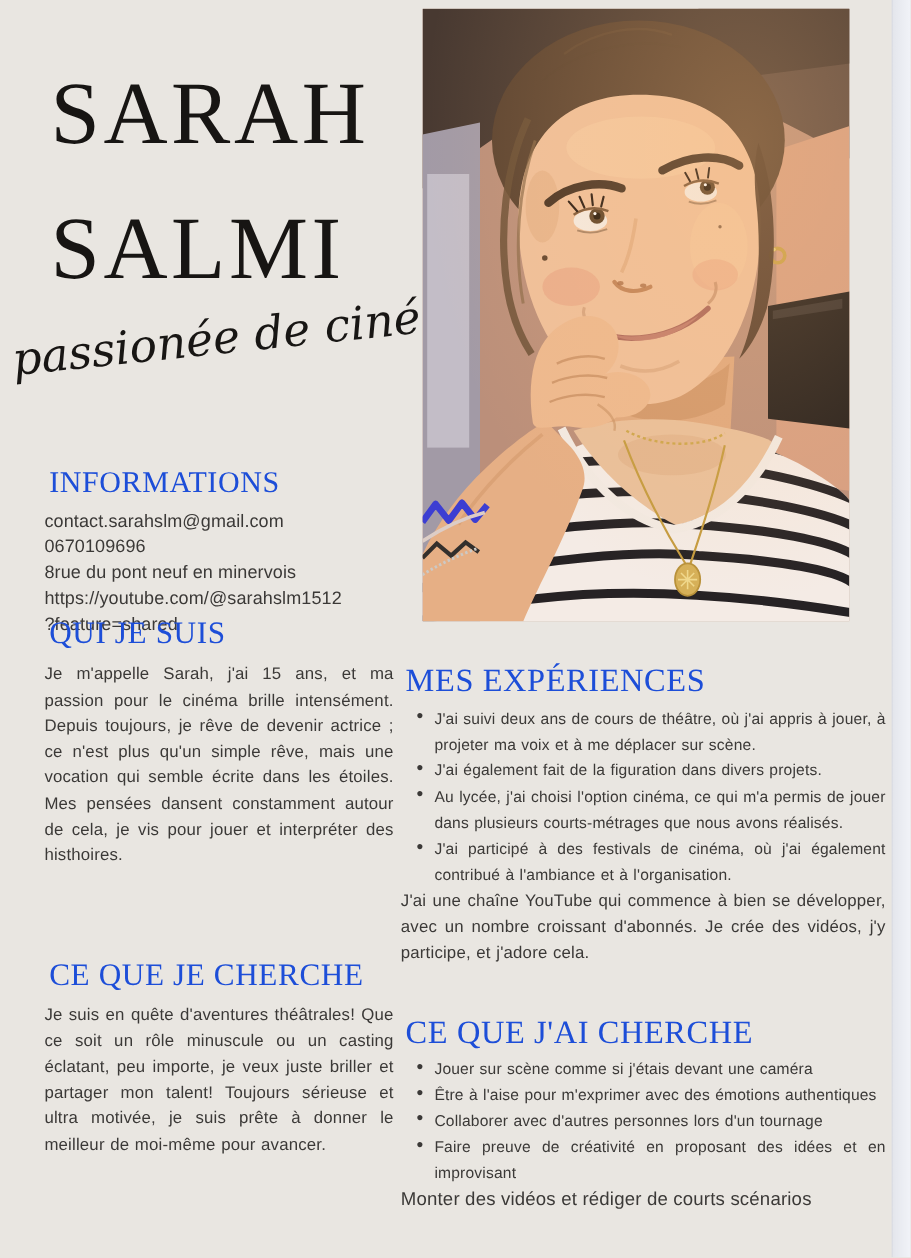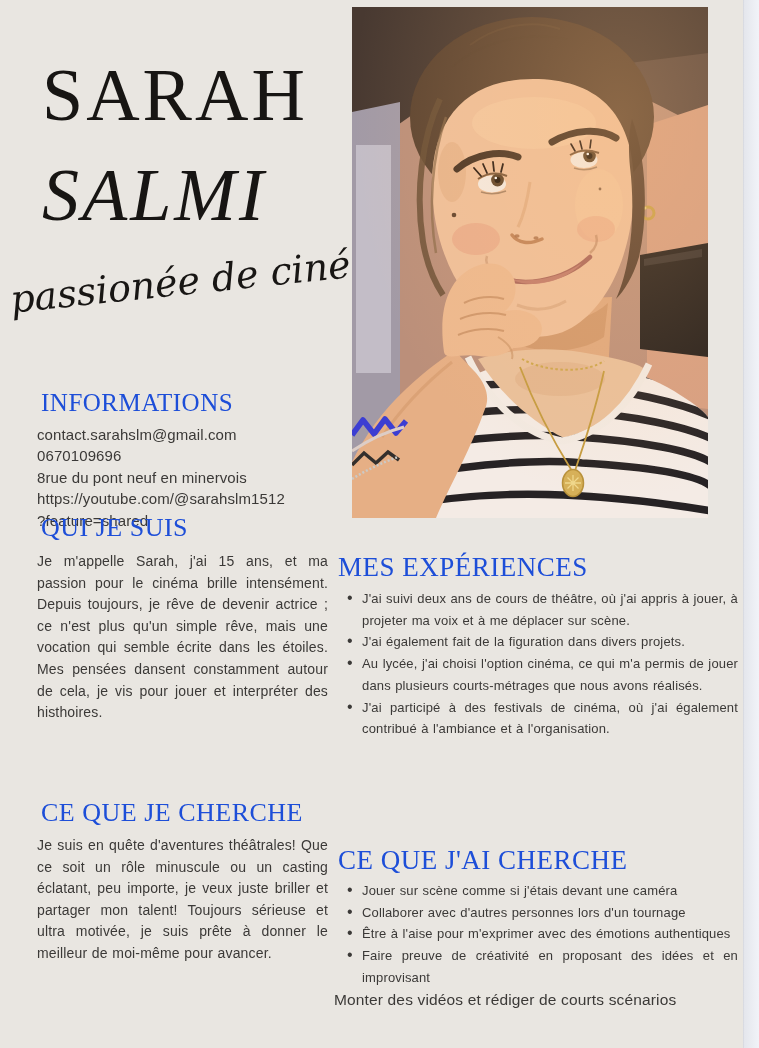--- a/index.html
+++ b/index.html
@@ -4,21 +4,21 @@
 <style>
   html,body{margin:0;padding:0;}
   body{background:#e9e6e1;font-family:"Liberation Sans", sans-serif;}
   .page{position:relative;width:759px;height:1048px;background:#e9e6e1;overflow:hidden;}
   .edge-strip{position:absolute;top:0;right:0;width:15px;height:100%;
     background:linear-gradient(to right,#e4e6ec,#f1f3f8);border-left:1px solid rgba(110,112,125,.18);}
   
   .name-block{position:absolute;left:42px;top:58px;color:#171513;}
   .name-line{font-family:"Liberation Serif", serif;font-weight:400;font-size:74px;line-height:1;
     letter-spacing:3px;white-space:nowrap;}
-  .name-line.l2{margin-top:26px;font-style:italic;}
+  .name-line.l2{margin-top:39px;}
   .tagline{position:absolute;left:8px;top:278px;width:380px;transform:rotate(-6deg);transform-origin:left top;
     font-family:"DejaVu Serif", serif;font-style:italic;font-weight:400;font-size:38px;color:#181614;
     letter-spacing:0px;white-space:nowrap;}
   
   .photo{position:absolute;left:352px;top:7px;width:356px;height:511px;overflow:hidden;}
   
   .section{position:absolute;}
   .section h2{font-family:"Liberation Serif", serif;font-weight:400;margin:4px;color:#1d4ed8;
     font-size:26px;line-height:28px;letter-spacing:.5px;}
   .body-text{font-size:14px;line-height:21.6px;color:#3b3937;text-align:justify;
@@ -185,26 +185,27 @@
   </section>
 
   <section class="section" id="mes-experiences">
     <h2>MES EXPÉRIENCES</h2>
     <ul class="bullets">
       <li>J'ai suivi deux ans de cours de théâtre, où j'ai appris à jouer, à projeter ma voix et à me déplacer sur scène.</li>
       <li>J'ai également fait de la figuration dans divers projets.</li>
       <li>Au lycée, j'ai choisi l'option cinéma, ce qui m'a permis de jouer dans plusieurs courts-métrages que nous avons réalisés.</li>
       <li>J'ai participé à des festivals de cinéma, où j'ai également contribué à l'ambiance et à l'organisation.</li>
     </ul>
+    <p class="body-text after-list">J'ai une chaîne YouTube qui commence à bien se développer, avec un nombre croissant d'abonnés. Je crée des vidéos, j'y participe, et j'adore cela.</p>
   </section>
 
   <section class="section" id="ce-que-jai-appris">
     <h2>CE QUE J'AI CHERCHE</h2>
     <ul class="bullets">
       <li>Jouer sur scène comme si j'étais devant une caméra</li>
+      <li>Être à l'aise pour m'exprimer avec des émotions authentiques</li>
       <li>Collaborer avec d'autres personnes lors d'un tournage</li>
-      <li>Être à l'aise pour m'exprimer avec des émotions authentiques</li>
       <li>Faire preuve de créativité en proposant des idées et en improvisant</li>
     </ul>
     <div class="plain-line">Monter des vidéos et rédiger de courts scénarios</div>
   </section>
 
 </div>
 
 </body></html>

